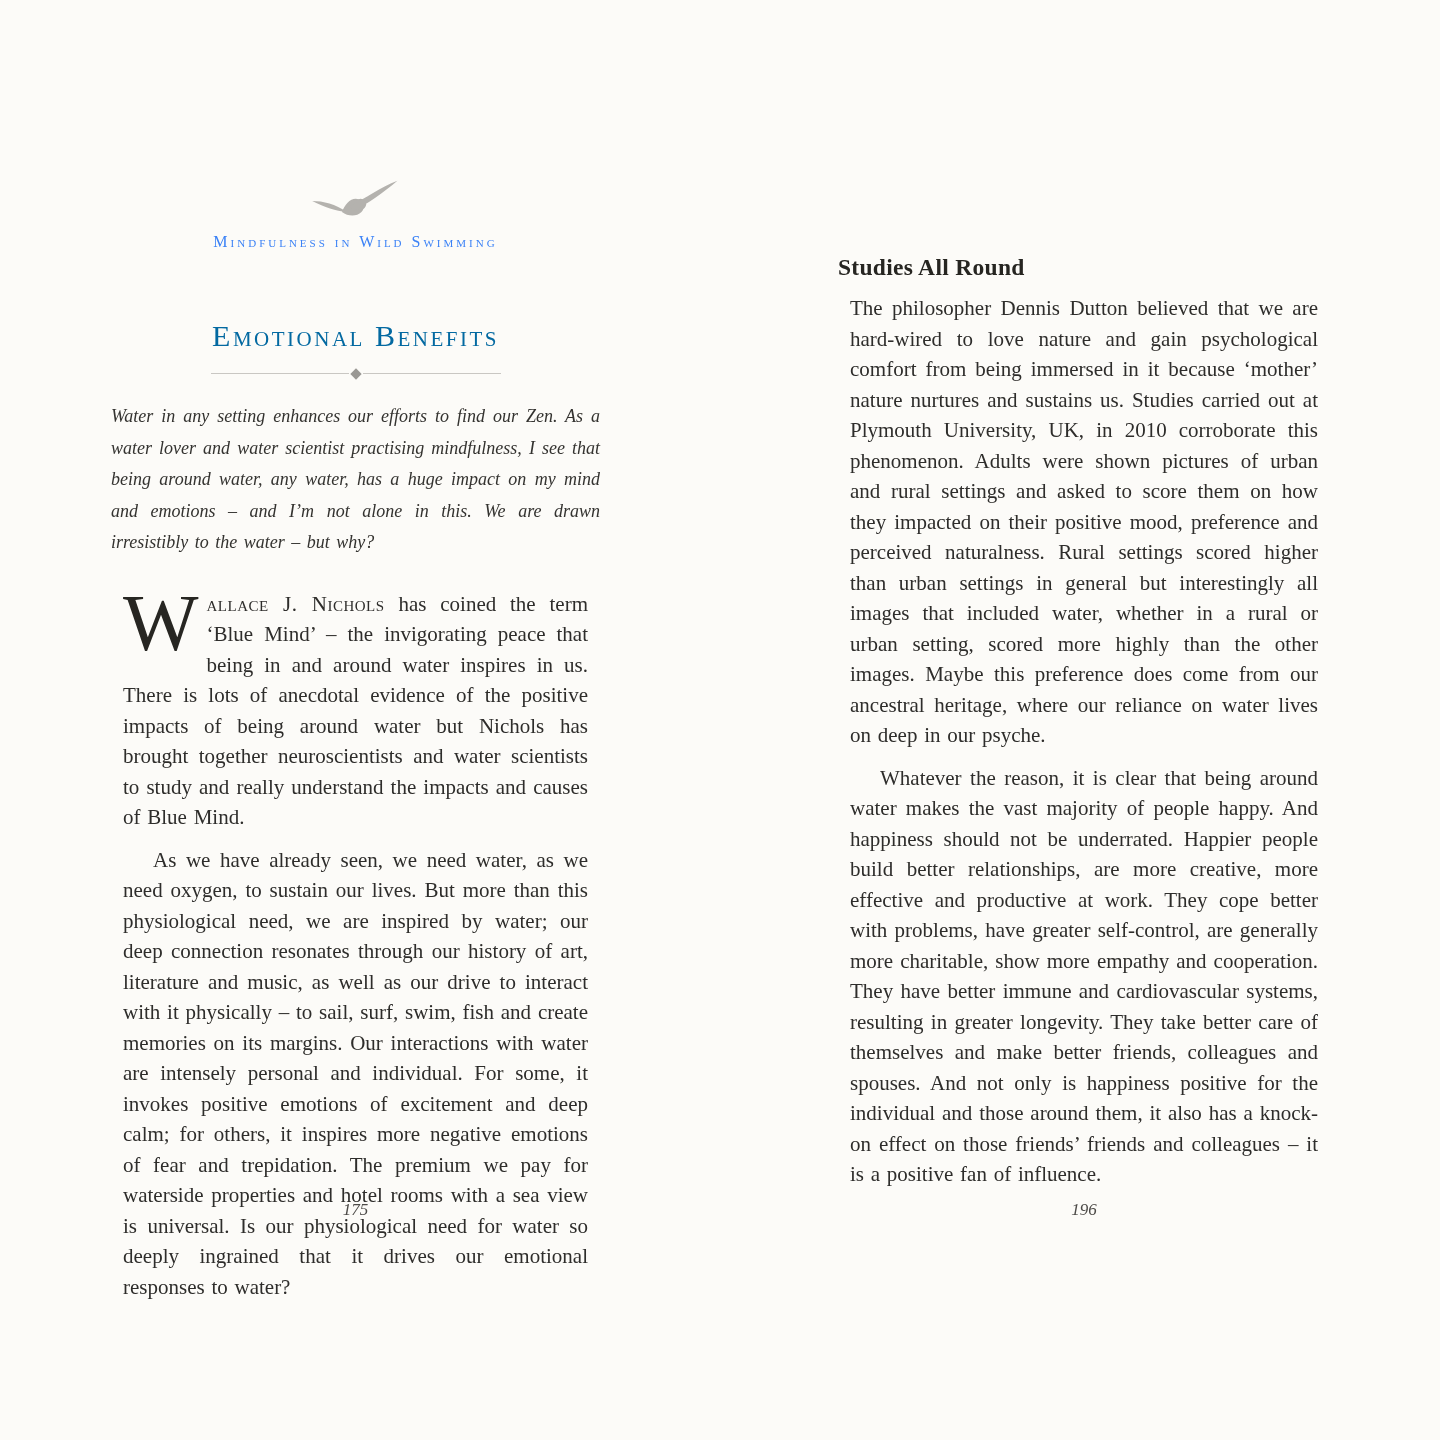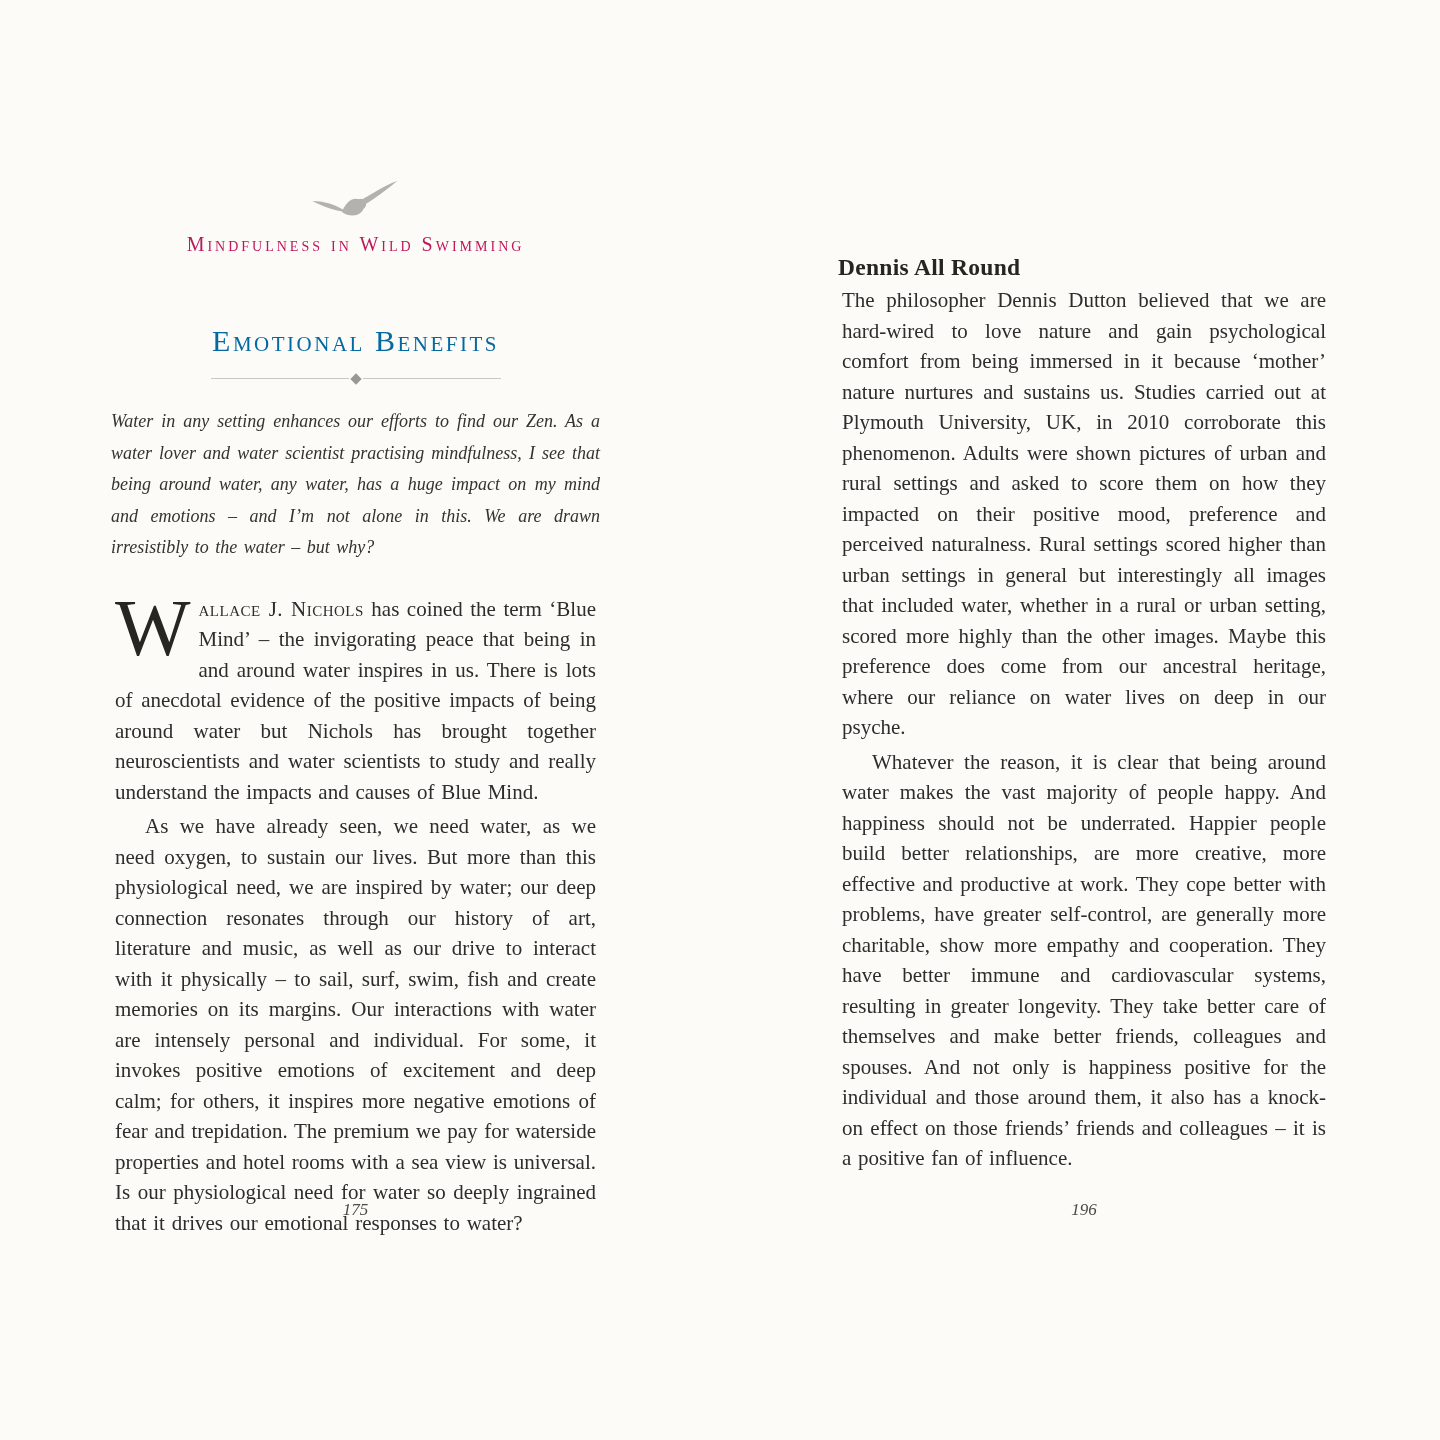--- a/index.html
+++ b/index.html
@@ -20,22 +20,22 @@
 
   .page-header { text-align: center; }
   .logo {
     display: block;
     margin: 0 auto 3px auto;
     width: 94px; height: 50px;
   }
   .series-title {
     font-variant: small-caps;
     letter-spacing: 3px;
-    font-size: 20px;
-    color: #be185d;
+    font-size: 16px;
+    color: #3b82f6;
     white-space: nowrap;
   }
 
   .chapter-title {
     margin: 68px 0 0 0;
     text-align: center;
     font-weight: normal;
     font-variant: small-caps;
     letter-spacing: 2.5px;
     font-size: 30px;
@@ -62,21 +62,21 @@
     margin: 22px 0 0 0;
     font-style: italic;
     font-size: 18px;
     line-height: 31.5px;
     text-align: justify;
     word-spacing: 2px;
     color: #343330;
   }
 
   p.body {
-    margin: 4px;
+    margin: 12px;
     font-size: 21px;
     line-height: 30.5px;
     text-align: justify;
     word-spacing: 1.5px;
     color: #2e2d2b;
   }
   p.lead { margin-top: 30px; }
   p.indent { text-indent: 30px; }
 
   .dropcap {
@@ -136,21 +136,21 @@
 
     <p class="body lead"><span class="dropcap">W</span><span class="smallcaps">allace J. Nichols</span><span> has coined the term ‘Blue Mind’ – the invigorating peace that being in and around water inspires in us. There is lots of anecdotal evidence of the positive impacts of being around water but Nichols has brought together neuroscientists and water scientists to study and really understand the impacts and causes of Blue Mind.</span></p>
 
     <p class="body indent">As we have already seen, we need water, as we need oxygen, to sustain our lives. But more than this physiological need, we are inspired by water; our deep connection resonates through our history of art, literature and music, as well as our drive to interact with it physically – to sail, surf, swim, fish and create memories on its margins. Our interactions with water are intensely personal and individual. For some, it invokes positive emotions of excitement and deep calm; for others, it inspires more negative emotions of fear and trepidation. The premium we pay for waterside properties and hotel rooms with a sea view is universal. Is our physiological need for water so deeply ingrained that it drives our emotional responses to water?</p>
 
     <div class="folio">175</div>
   </section>
 
   <section class="page page-right">
 
-    <h2 class="section-heading">Dennis All Round</h2>
+    <h2 class="section-heading">Studies All Round</h2>
 
     <p class="body">The philosopher Dennis Dutton believed that we are hard-wired to love nature and gain psychological comfort from being immersed in it because ‘mother’ nature nurtures and sustains us. Studies carried out at Plymouth University, UK, in 2010 corroborate this phenomenon. Adults were shown pictures of urban and rural settings and asked to score them on how they impacted on their positive mood, preference and perceived naturalness. Rural settings scored higher than urban settings in general but interestingly all images that included water, whether in a rural or urban setting, scored more highly than the other images. Maybe this preference does come from our ancestral heritage, where our reliance on water lives on deep in our psyche.</p>
 
     <p class="body indent">Whatever the reason, it is clear that being around water makes the vast majority of people happy. And happiness should not be underrated. Happier people build better relationships, are more creative, more effective and productive at work. They cope better with problems, have greater self-control, are generally more charitable, show more empathy and cooperation. They have better immune and cardiovascular systems, resulting in greater longevity. They take better care of themselves and make better friends, colleagues and spouses. And not only is happiness positive for the individual and those around them, it also has a knock-on effect on those friends’ friends and colleagues – it is a positive fan of influence.</p>
 
     <div class="folio">196</div>
   </section>
 
 </div>
 

